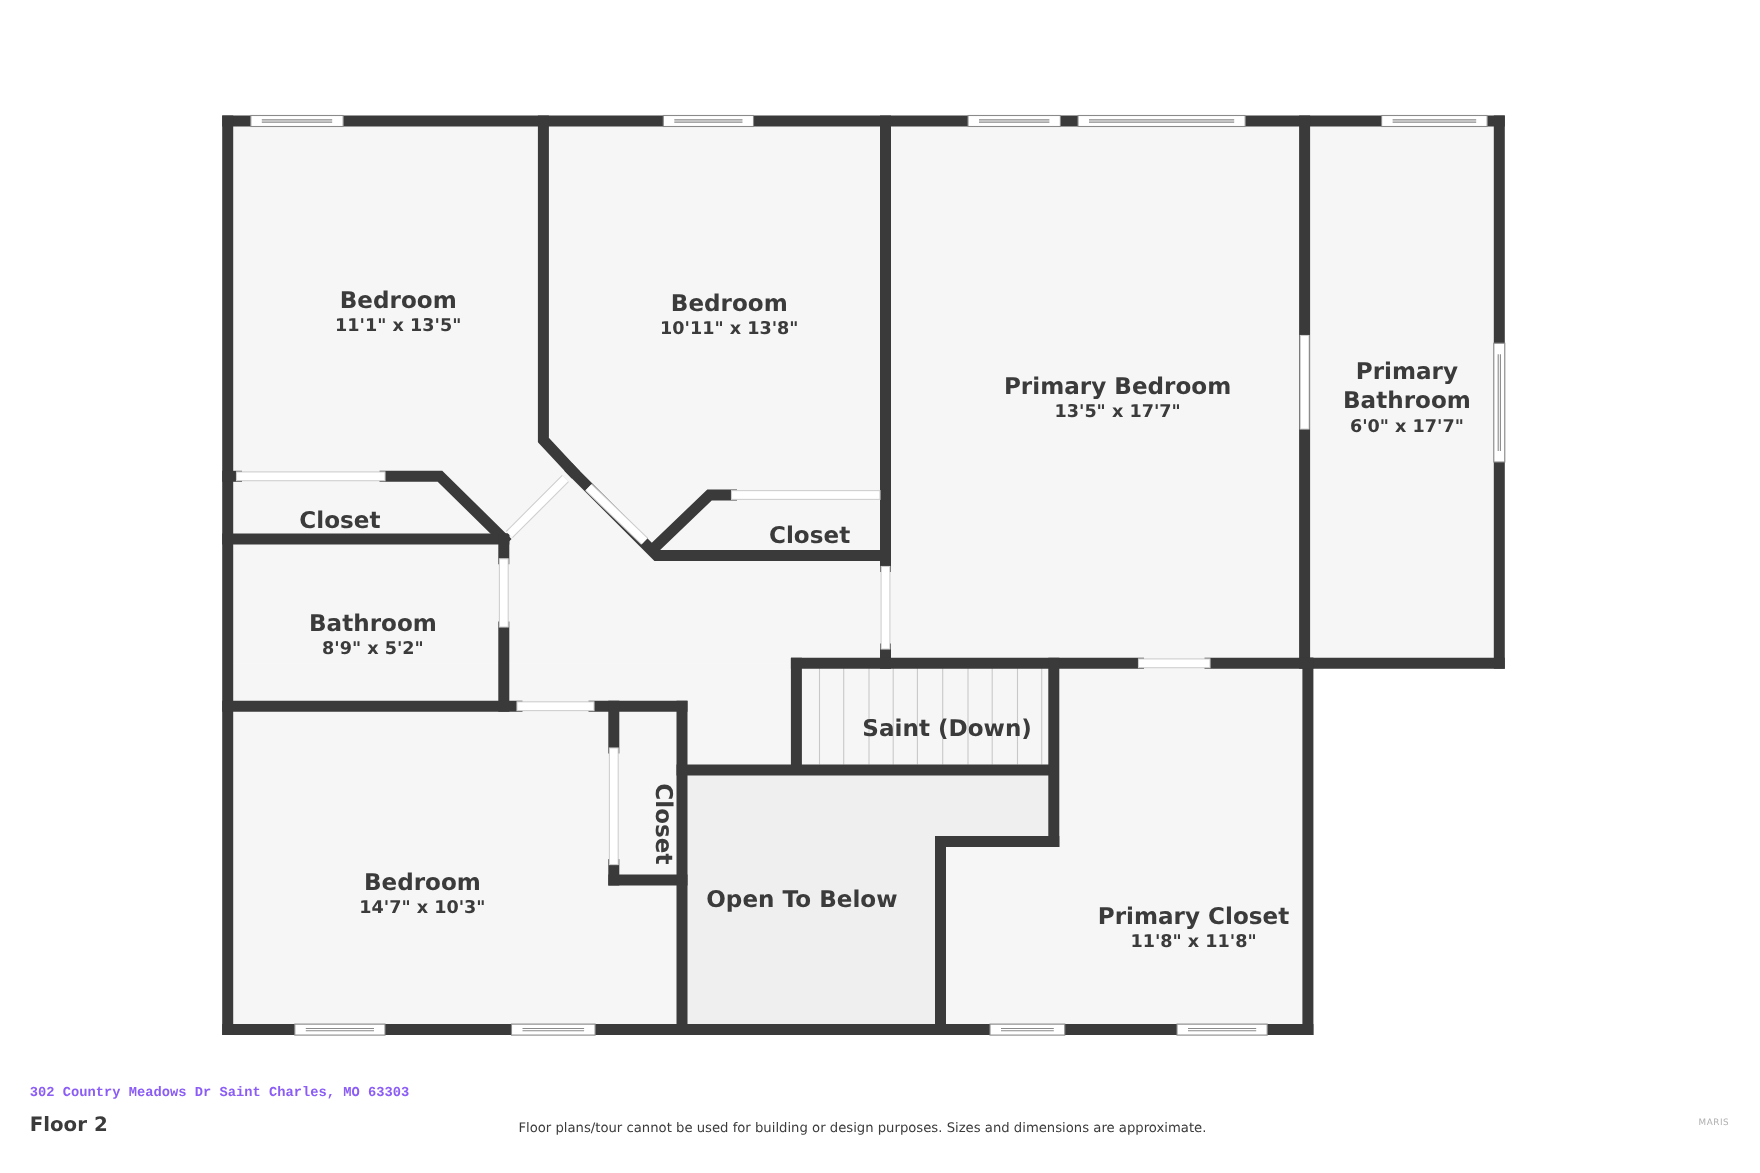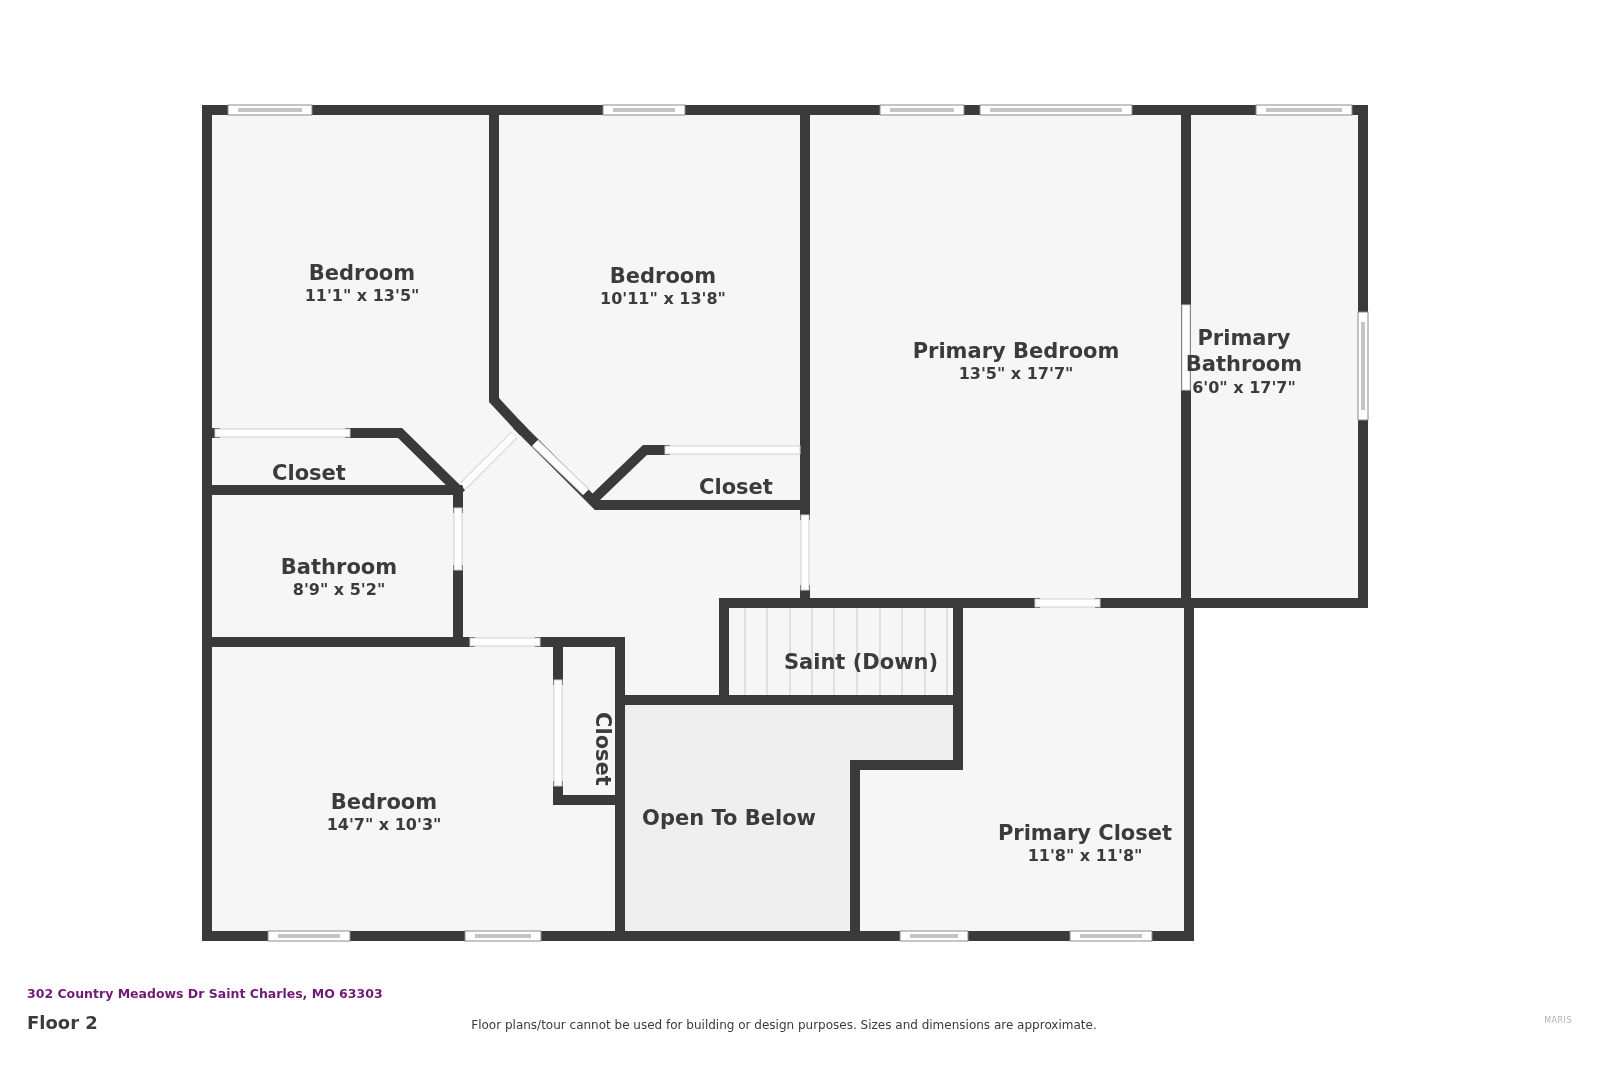--- a/index.html
+++ b/index.html
@@ -4,21 +4,21 @@
 <style>
   html, body { margin: 0; padding: 0; background: #ffffff; }
   body { width: 1600px; height: 1066px; position: relative; overflow: hidden;
          font-family: "DejaVu Sans", "Liberation Sans", sans-serif; color: #3d3d3d; }
   #plan { position: absolute; left: 0; top: 0; width: 1600px; height: 1066px; }
   .room-label { position: absolute; text-align: center; font-weight: bold; color: #3b3b3b;
                 transform: translate(-50%, -50%); white-space: nowrap; line-height: 1.25; }
   .room-name { font-size: 21px; display: block; }
   .room-dim { font-size: 16px; display: block; }
   .rot { transform: translate(-50%, -50%) rotate(90deg); }
-  .footer-address { position: absolute; left: 27px; top: 986px; font-size: 12.5px; font-weight: bold; color: #701a75; }
+  .footer-address { position: absolute; left: 27px; top: 986px; font-size: 12.5px; font-weight: bold; color: #8b5cf6; font-family: Liberation Mono, monospace; }
   .footer-floor { position: absolute; left: 27px; top: 1012px; font-size: 18px; font-weight: bold; color: #3b3b3b; }
   .footer-disclaimer { position: absolute; left: 784px; top: 1018px; transform: translateX(-50%);
                        font-size: 12px; font-weight: normal; color: #3b3b3b; white-space: nowrap; }
   .watermark { position: absolute; right: 28px; top: 1016px; font-size: 8px; color: #b0b0b0; letter-spacing: 0.5px; }
 </style>
 </head>
 <body>
 
 <svg id="plan" viewBox="0 0 1600 1066" xmlns="http://www.w3.org/2000/svg">
 
@@ -147,21 +147,21 @@
   <span class="room-dim">11'1" x 13'5"</span>
 </div>
 <div class="room-label" style="left:663px; top:286px;">
   <span class="room-name">Bedroom</span>
   <span class="room-dim">10'11" x 13'8"</span>
 </div>
 <div class="room-label" style="left:1016px; top:361px;">
   <span class="room-name">Primary Bedroom</span>
   <span class="room-dim">13'5" x 17'7"</span>
 </div>
-<div class="room-label" style="left:1244px; top:361px;">
+<div class="room-label" style="left:1279px; top:361px;">
   <span class="room-name">Primary</span>
   <span class="room-name">Bathroom</span>
   <span class="room-dim">6'0" x 17'7"</span>
 </div>
 <div class="room-label" style="left:309px; top:473px;">
   <span class="room-name">Closet</span>
 </div>
 <div class="room-label" style="left:736px; top:487px;">
   <span class="room-name">Closet</span>
 </div>

